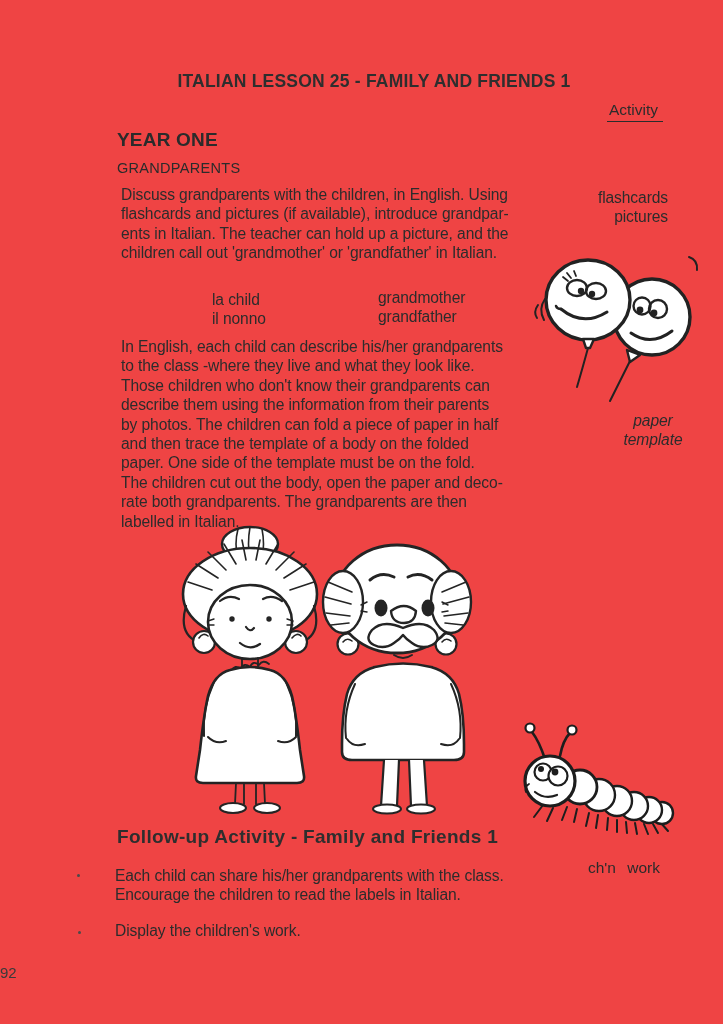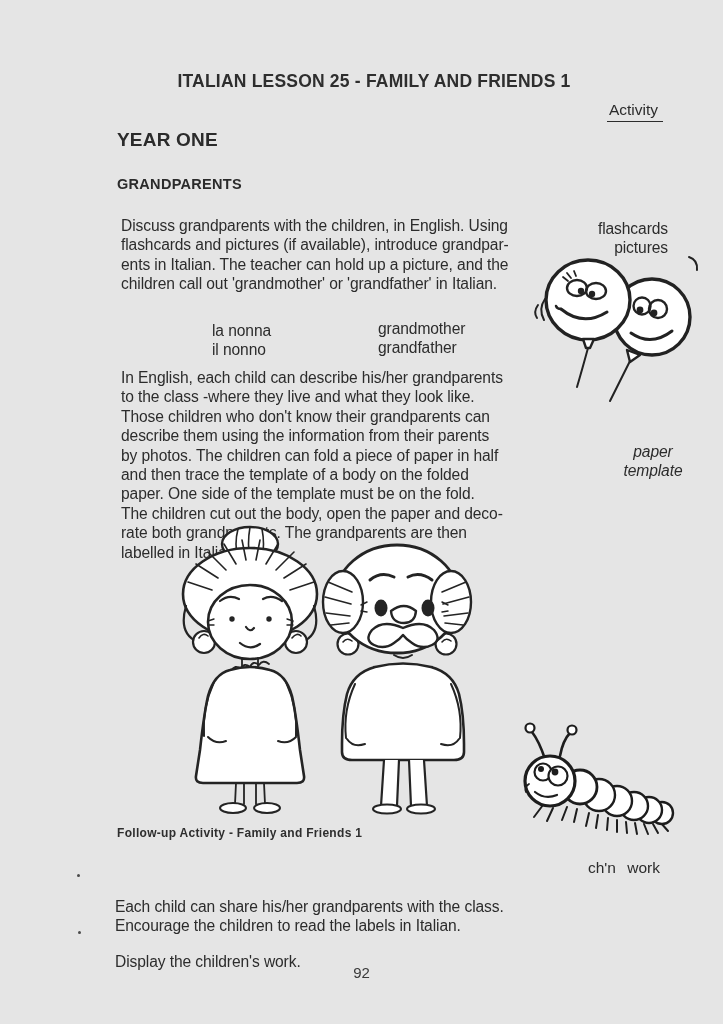--- a/index.html
+++ b/index.html
@@ -1,49 +1,49 @@
 <!DOCTYPE html>
 <html><head>
 <meta charset="utf-8">
 <style>
   * { margin:0; padding:0; box-sizing:border-box; }
   html,body { background:#ffffff; }
   .page {
     position:relative; width:723px; height:1024px; margin:0 auto;
-    background:#e5e5e5; overflow:hidden;
+    background:#ef4444; overflow:hidden;
     font-family:"Liberation Sans","DejaVu Sans",sans-serif;
     color:#2b2b2b;
   }
   .abs { position:absolute; }
-  .pre { white-space:pre-line;margin-top:31px; }
+  .pre { white-space:pre-line; }
   .title {
     left:24px; top:71px; width:700px; text-align:center;
     font-size:17.5px; font-weight:bold; letter-spacing:0.2px; color:#2e2e2e;
   }
   .resources-header {
     top:101px; right:60px; font-size:15.5px; color:#2c2c2c;
     border-bottom:1.6px solid #2c2c2c; padding:0 5px 2px 2px;
   }
   .year-heading { left:117px; top:129px; font-size:19px; font-weight:bold; letter-spacing:0.2px; }
-  .section-heading { left:117px; top:160px; font-size:14.5px; font-weight:bold; letter-spacing:0.3px;margin-top:16px; }
+  .section-heading { left:117px; top:160px; font-size:14.5px; font-weight:normal; letter-spacing:0.3px; }
   .body-text { font-size:15.6px; line-height:19.4px; color:#2c2c2c; letter-spacing:-0.1px; }
   .p1 { left:121px; top:185px; }
   .p2 { left:121px; top:337px; }
   .vocab-it { left:212px; top:290px; }
   .vocab-en { left:378px; top:288px; }
   .res-flashcards { top:188px; right:55px; text-align:right; }
   .res-paper { left:613px; top:411px; width:80px; text-align:center;font-style:italic; }
   .res-chn { left:588px; top:859px; font-size:15.5px; word-spacing:7px; }
-  .followup-heading { left:117px; top:826px; font-size:12px; font-weight:bold; letter-spacing:0.3px; color:#2e2e2e; }
+  .followup-heading { left:117px; top:826px; font-size:19px; font-weight:bold; letter-spacing:0.3px; color:#2e2e2e; }
   .bullet-dot { width:3px; height:3px; border-radius:50%; background:#4a4a4a; }
   .bullet1-dot { left:77px; top:874px; }
   .bullet2-dot { left:78px; top:931px; }
   .bullet1-text { left:115px; top:866px; }
   .bullet2-text { left:115px; top:921px; }
-  .page-number { left:0; top:964px; width:723px; text-align:center; font-size:15px; color:#3a3a3a; }
+  .page-number { left:0; top:964px; width:723px; text-align:left; font-size:15px; color:#3a3a3a; }
   .illu { display:block; }
   .illu-balloons { left:531px; top:247px; }
   .illu-grandparents { left:150px; top:524px; }
   .illu-caterpillar { left:505px; top:709px; }
 </style>
 </head>
 <body>
 
 <div class="page">
 
@@ -53,21 +53,21 @@
 
   <div class="abs year-heading">YEAR ONE</div>
 
   <div class="abs section-heading">GRANDPARENTS</div>
 
   <div class="abs body-text pre p1">Discuss grandparents with the children, in English. Using
 flashcards and pictures (if available), introduce grandpar-
 ents in Italian. The teacher can hold up a picture, and the
 children call out 'grandmother' or 'grandfather' in Italian.</div>
 
-  <div class="abs body-text pre vocab-it">la nonna
+  <div class="abs body-text pre vocab-it">la child
 il nonno</div>
   <div class="abs body-text pre vocab-en">grandmother
 grandfather</div>
 
   <div class="abs body-text pre p2">In English, each child can describe his/her grandparents
 to the class -where they live and what they look like.
 Those children who don't know their grandparents can
 describe them using the information from their parents
 by photos. The children can fold a piece of paper in half
 and then trace the template of a body on the folded

